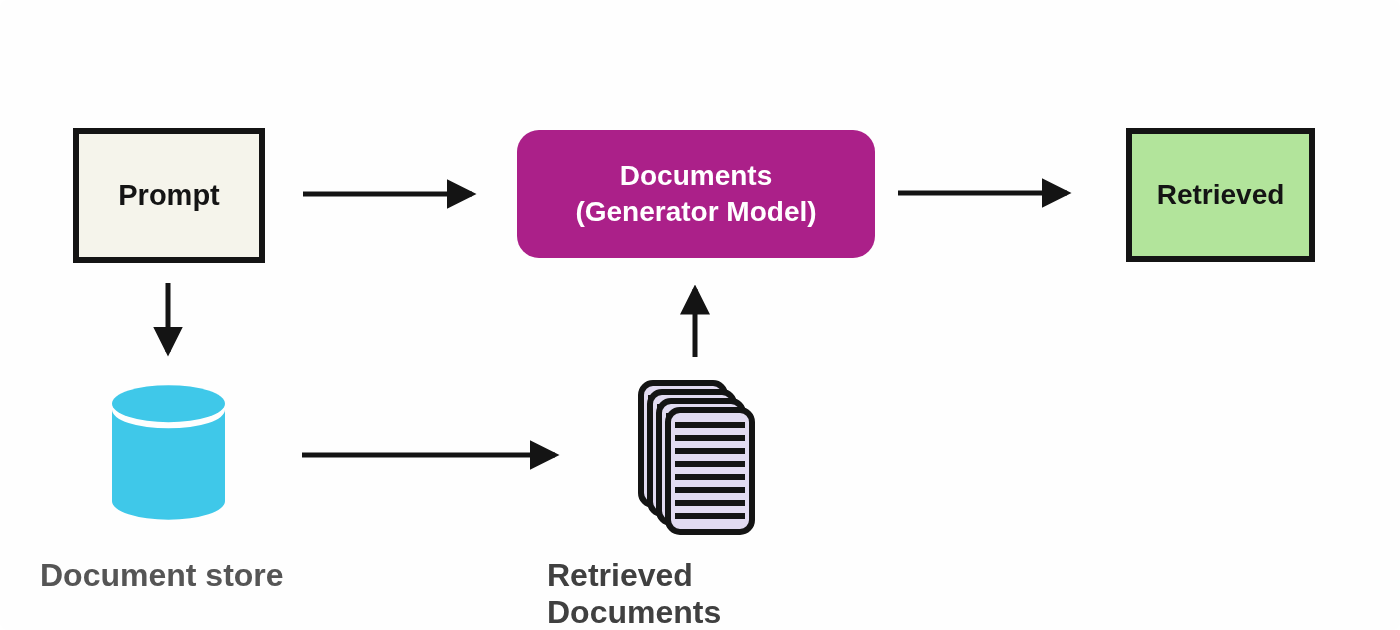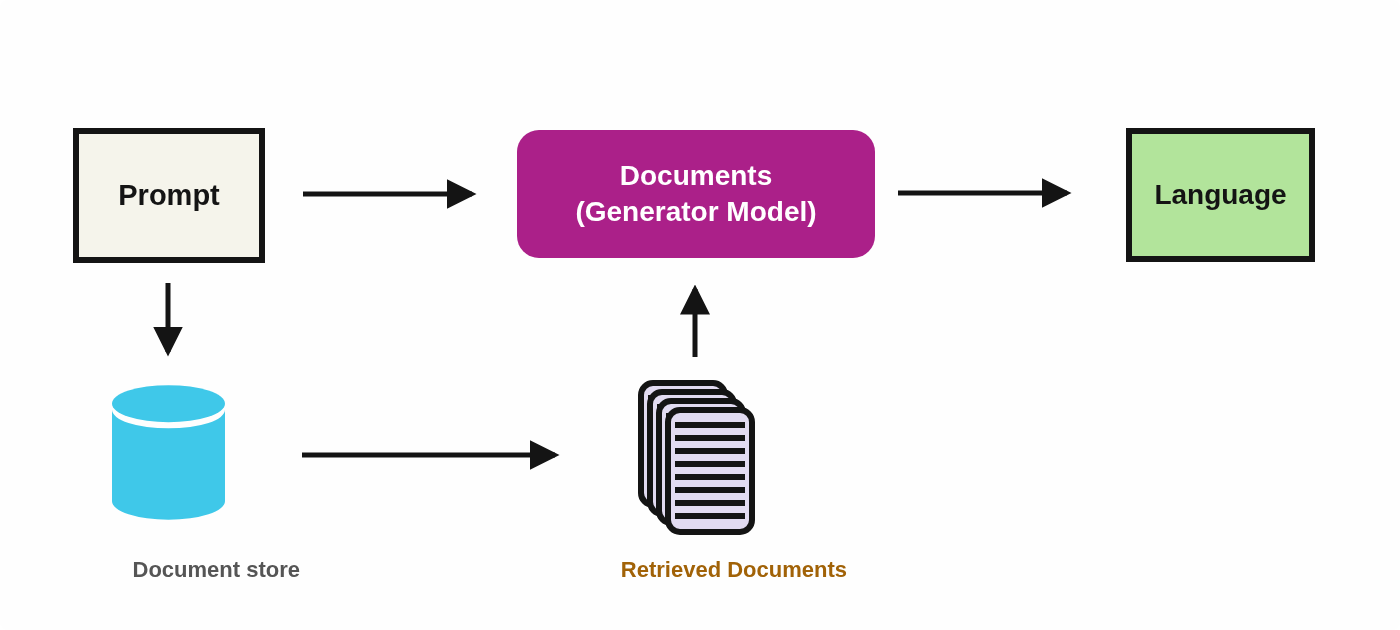--- a/index.html
+++ b/index.html
@@ -87,23 +87,23 @@
       to bottom,
       #141414 0 6px,
       transparent 6px 13px
     );
   }
 
   
   .caption {
     position: absolute;
     top: 557px;
-    font-size: 22px;
+    font-size: 32px;
     font-weight: bold;
-    text-align: right;
+    text-align: left;
   }
   .caption-store    { left: 40px;  width: 260px; }
   .caption-retrieved{ left: 547px; width: 300px; }
 </style>
 </head>
 <body>
 
 <div class="canvas" style="background-color: rgb(254, 254, 254);">
 
   <svg class="arrow-layer" viewBox="0 0 1400 630" xmlns="http://www.w3.org/2000/svg">
@@ -122,21 +122,21 @@
   <div class="node prompt-box" style="background-color: rgb(245, 244, 235); border-color: rgb(20, 20, 20);">
     <span>Prompt</span>
   </div>
 
   <div class="node generator-box" style="background-color: rgb(171, 32, 137); color: rgb(255, 255, 255);">
     <span>Documents</span>
     <span>(Generator Model)</span>
   </div>
 
   <div class="node response-box" style="background-color: rgb(178, 228, 155); border-color: rgb(20, 20, 20);">
-    <span>Language</span>
+    <span>Retrieved</span>
   </div>
 
   <svg class="cylinder" viewBox="0 0 110 132" xmlns="http://www.w3.org/2000/svg">
     <path d="M0,24 A55 18 0 0 0 110,24 L110,113 A55 18 0 0 1 0,113 Z" fill="#3fc8e9"></path>
     <ellipse cx="55" cy="18" rx="55" ry="18" fill="#3fc8e9"></ellipse>
   </svg>
 
   <div class="doc-stack">
     <div class="doc-page" style="background-color: rgb(226, 219, 241); border-color: rgb(20, 20, 20);">
       <div class="doc-lines"></div>
@@ -146,15 +146,15 @@
     </div>
     <div class="doc-page" style="background-color: rgb(226, 219, 241); border-color: rgb(20, 20, 20);">
       <div class="doc-lines"></div>
     </div>
     <div class="doc-page" style="background-color: rgb(226, 219, 241); border-color: rgb(20, 20, 20);">
       <div class="doc-lines"></div>
     </div>
   </div>
 
   <div class="caption caption-store" style="color: rgb(85, 85, 85);">Document store</div>
-  <div class="caption caption-retrieved" style="color: #a16207;">Retrieved Documents</div>
+  <div class="caption caption-retrieved" style="color: #404040;">Retrieved Documents</div>
 
 </div>
 
 </body></html>

